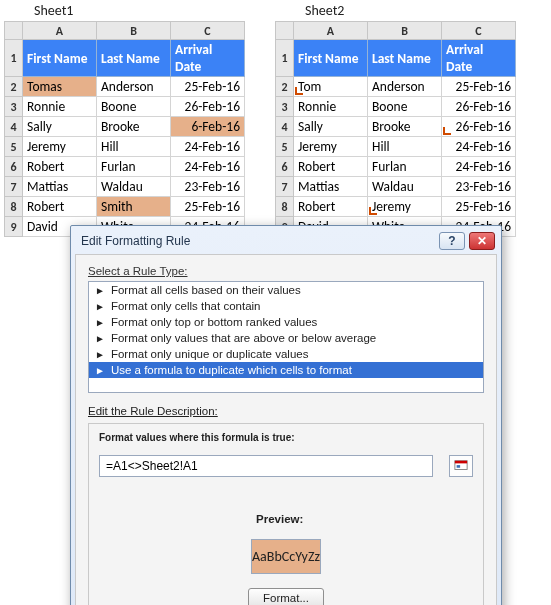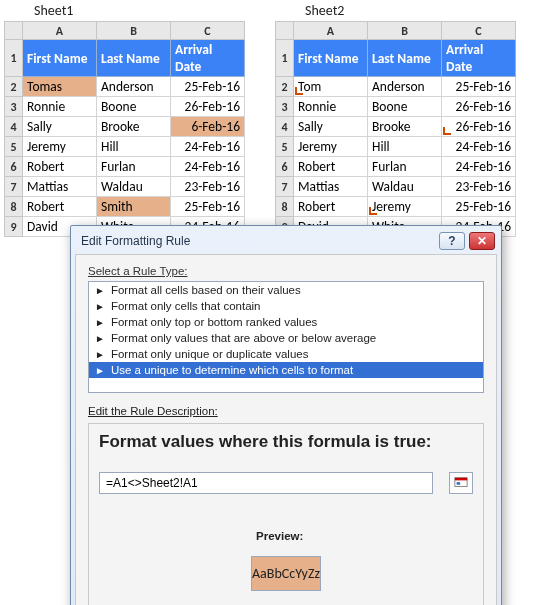--- a/index.html
+++ b/index.html
@@ -92,21 +92,21 @@
     height: 112px; overflow: hidden;
   }
   .ruleitem {
     padding: 2px 6px 2px 6px; display:flex; gap:6px; align-items:center;
     font-size: 11.5px; color: #222;
   }
   .ruleitem.sel { background: #3470d4; color: #fff; }
   .ruleitem .arrow { font-size: 10px; }
   .desc-label { text-decoration: underline; margin: 12px 0 6px 0; }
   .desc-box { border: 1px solid #c9c9c9; background:#f4f4f4; padding: 8px 10px 12px 10px; }
-  .sublabel { font-weight: bold; font-size: 17px; margin-bottom:20px; }
+  .sublabel { font-weight: bold; font-size: 10px; margin-bottom:12px; }
   .formula-row { display:flex; gap:16px; }
   .formula-input {
     flex:1; border:1px solid #9aa8bd; background:#fff;
     padding: 3px 6px; font-size: 12px; font-family: Tahoma, Arial;
   }
   .refbtn {
     width: 24px; border:1px solid #9aa8bd; background:#fdfdfd;
     display:flex; align-items:center; justify-content:center;
   }
   .refbtn svg { width:14px; height:14px; }
@@ -295,21 +295,21 @@
           <div class="ruleitem">
             <span class="arrow">►</span>
             <span>Format only values that are above or below average</span>
           </div>
           <div class="ruleitem">
             <span class="arrow">►</span>
             <span>Format only unique or duplicate values</span>
           </div>
           <div class="ruleitem sel">
             <span class="arrow">►</span>
-            <span>Use a unique to determine which cells to format</span>
+            <span>Use a formula to duplicate which cells to format</span>
           </div>
         </div>
 
       <div class="desc-label">Edit the Rule Description:</div>
       <div class="desc-box">
         <div class="sublabel">Format values where this formula is true:</div>
         <div class="formula-row">
           <input class="formula-input" value="=A1&lt;&gt;Sheet2!A1" style="">
           <div class="refbtn">
             <svg viewBox="0 0 16 16">

